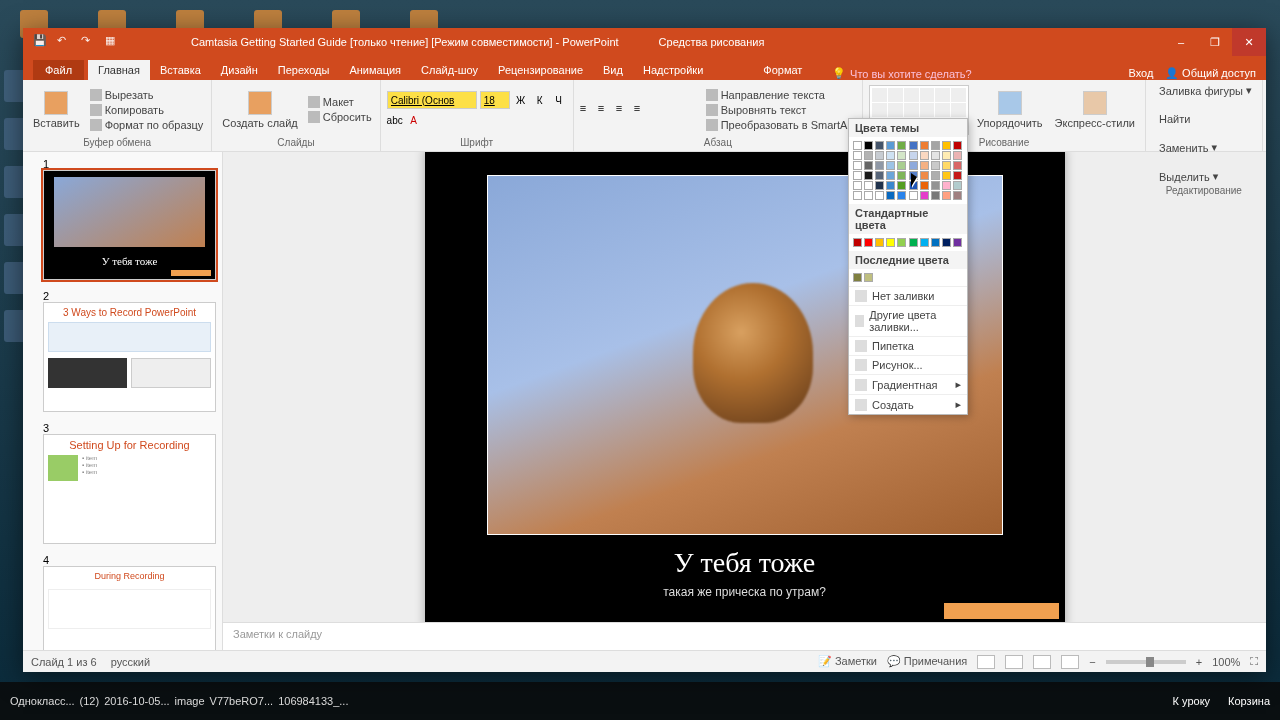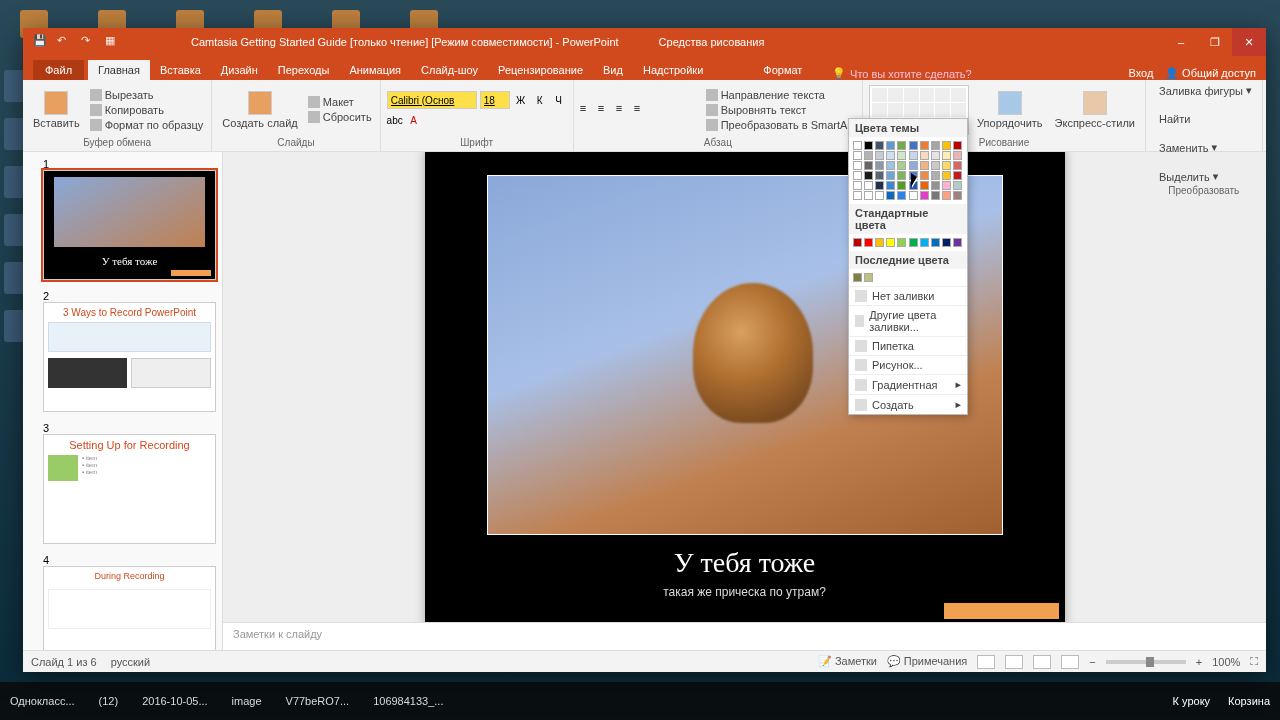--- a/index.html
+++ b/index.html
@@ -1,18 +1,18 @@
 <!DOCTYPE html>
 <html><head>
 <meta charset="utf-8">
 <style>
 * { margin:0; padding:0; box-sizing:border-box; font-family:"Segoe UI",Tahoma,sans-serif; font-size:11px; user-select:none; }
 body { background:#1a3a4a; width:1280px; height:720px; overflow:hidden; position:relative; }
 .desktop { position:absolute; inset:0; background:linear-gradient(180deg,#2a4a5a 0%,#1a3a4a 50%,#0a2a3a 100%); }
-.taskbar { position:absolute; bottom:0; left:0; right:0; height:38px; background:rgba(10,10,10,.85); display:flex; align-items:center; padding:16px 10px; color:#fff; font-size:10px; gap:24px; }
+.taskbar { position:absolute; bottom:0; left:0; right:0; height:38px; background:rgba(10,10,10,.85); display:flex; align-items:center; padding:16px 10px; color:#fff; font-size:10px; gap:5px; }
 .taskbar .item { color:#ddd; }
 .taskbar .right { margin-left:auto; display:flex; gap:18px; }
 .desktop-icons { position:absolute; left:4px; top:70px; display:flex; flex-direction:column; gap:16px; width:40px; }
 .desktop-icons .dicon { width:32px; height:32px; background:#4a6a8a; border-radius:3px; opacity:.7; }
 .top-row-icons { position:absolute; top:10px; left:20px; right:20px; height:30px; display:flex; gap:50px; }
 .top-row-icons .ticon { width:28px; height:28px; background:#d88a3a; border-radius:3px; opacity:.85; }
 
 
 .ppt { position:absolute; left:23px; top:28px; right:14px; bottom:48px; background:#fff; display:flex; flex-direction:column; box-shadow:0 5px 25px rgba(0,0,0,.5); }
 .titlebar { height:28px; background:#d04a1e; display:flex; align-items:center; color:#fff; font-size:11px; }
@@ -270,21 +270,21 @@
         <div class="rightgrp">
           <div><span class="mi" style="background:#70ad47"></span><span>Заливка фигуры</span> ▾</div>
           <div>
               <span class="mi"></span>
               <span>Найти</span>
             </div>
           <div><span class="mi"></span><span>Заменить</span> ▾</div>
           <div><span class="mi"></span><span>Выделить</span> ▾</div>
         </div>
       </div>
-      <div class="group-label">Преобразовать</div>
+      <div class="group-label">Редактирование</div>
     </div>
   </div>
 
   <div class="workspace">
     <div class="thumbs">
       <div class="thumb-wrap"><span class="num">1</span>
         <div class="thumb sel" style="background:#000">
           <div style="position:absolute;left:10px;top:6px;right:10px;height:70px;background:linear-gradient(150deg,#8aa8d8,#c08050)"></div>
           <div style="position:absolute;left:0;right:0;bottom:12px;text-align:center;color:#fff;font-family:Georgia">У тебя тоже</div>
           <div style="position:absolute;right:4px;bottom:3px;width:40px;height:6px;background:#f0a050"></div>

